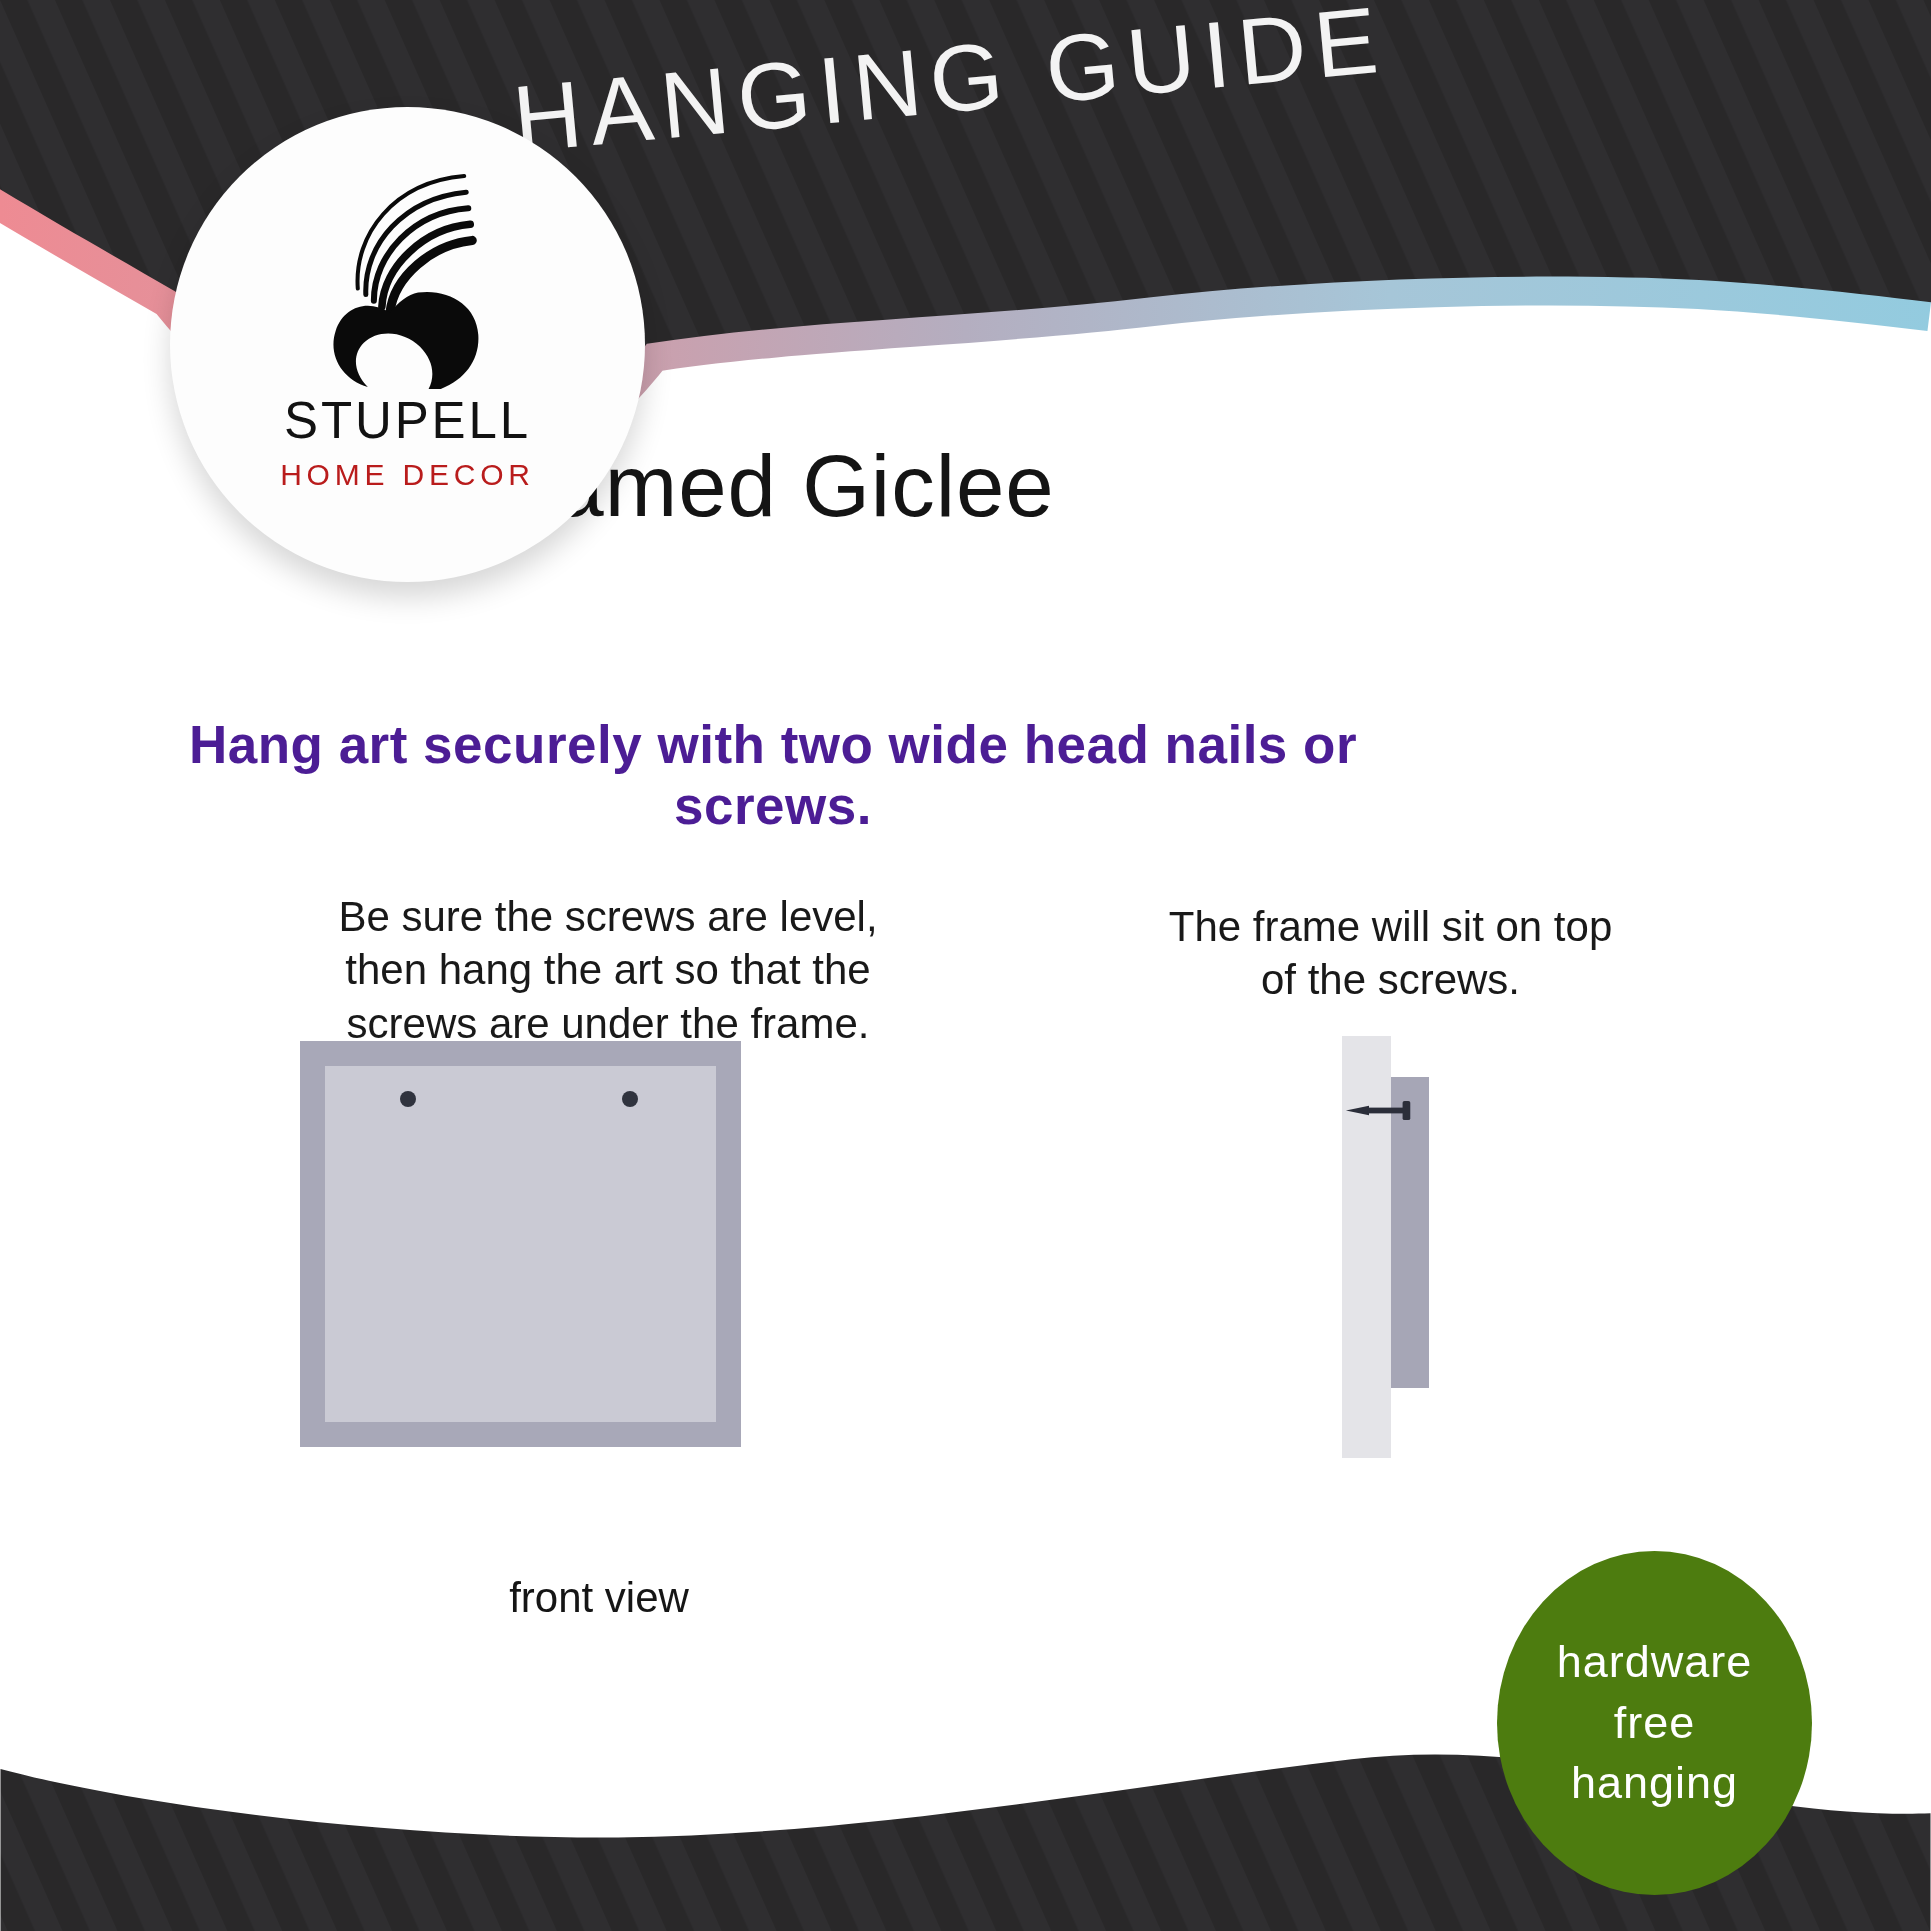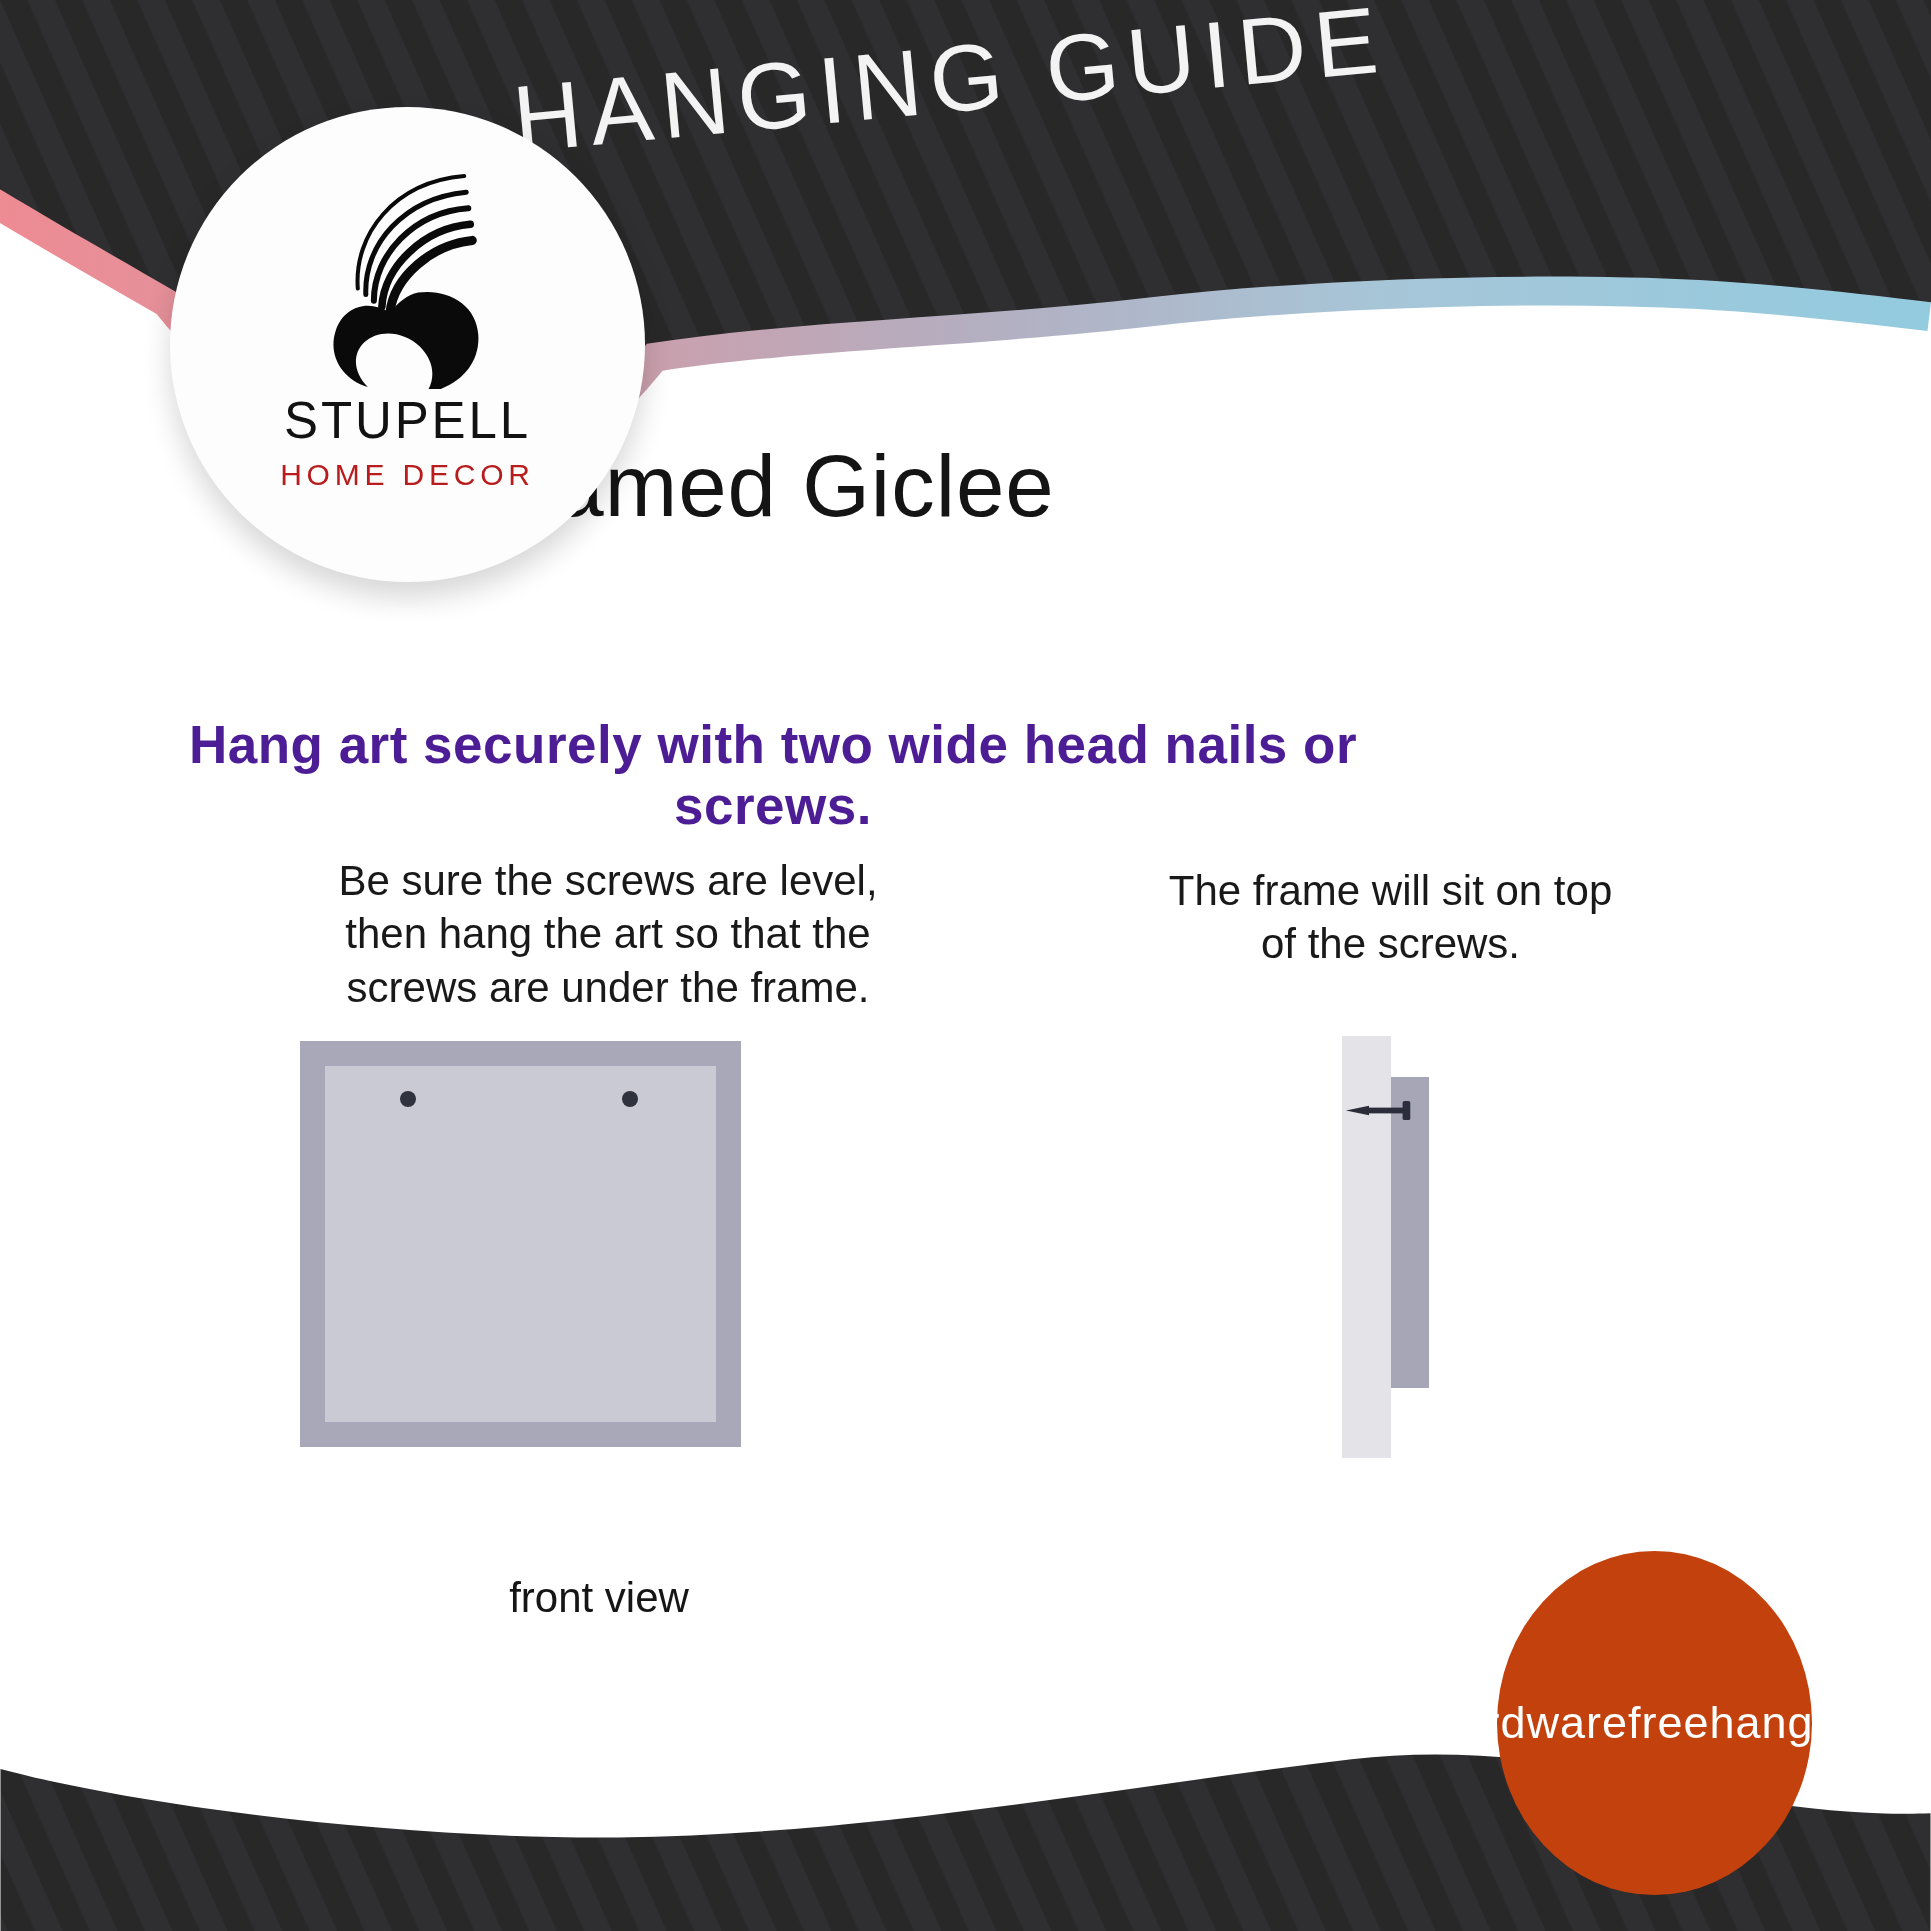--- a/index.html
+++ b/index.html
@@ -32,21 +32,21 @@
   .section-title{
     position:absolute;left:406px;top:436px;width:714px;text-align:center;
     font-size:87px;font-weight:400;color:#141414;z-index:2;letter-spacing:1px;
   }
   .subtitle{
     position:absolute;left:97px;top:714px;width:1352px;text-align:center;
     font-size:53px;font-weight:600;color:#4c1d95;z-index:2;letter-spacing:0.5px;
   }
   .instr{
     position:absolute;z-index:2;text-align:center;font-size:42px;font-weight:500;
-    color:#191919;line-height:1.27;
+    color:#191919;line-height:1.27;margin-top:36px;
   }
   .instr-left{left:270px;top:854px;width:676px;}
   .instr-right{left:1101px;top:864px;width:579px;}
 
   
   .frame-front{
     position:absolute;left:300px;top:1041px;width:441px;height:406px;
     background:#a8a8b8;z-index:2;
   }
   .frame-front-inner{
@@ -71,21 +71,21 @@
 
   .view-label{
     position:absolute;z-index:2;text-align:center;font-size:42px;font-weight:500;color:#151515;
   }
   .label-front{left:406px;top:1574px;width:386px;}
   .label-side{left:1194px;top:1599px;width:386px;}
 
   
   .badge{
     position:absolute;left:1497px;top:1551px;width:315px;height:344px;border-radius:50%;
-    background:#c2410c;z-index:6;display:flex;align-items:center;
+    background:#4d7c0f;z-index:6;display:flex;flex-direction:column;align-items:center;
     justify-content:center;color:#ffffff;font-size:45px;font-weight:500;line-height:1.35;
     text-align:center;letter-spacing:1px;
   }
 
   
   #footer-svg{position:absolute;left:0;top:1545px;z-index:1;}
 </style>
 </head>
 <body>
 

